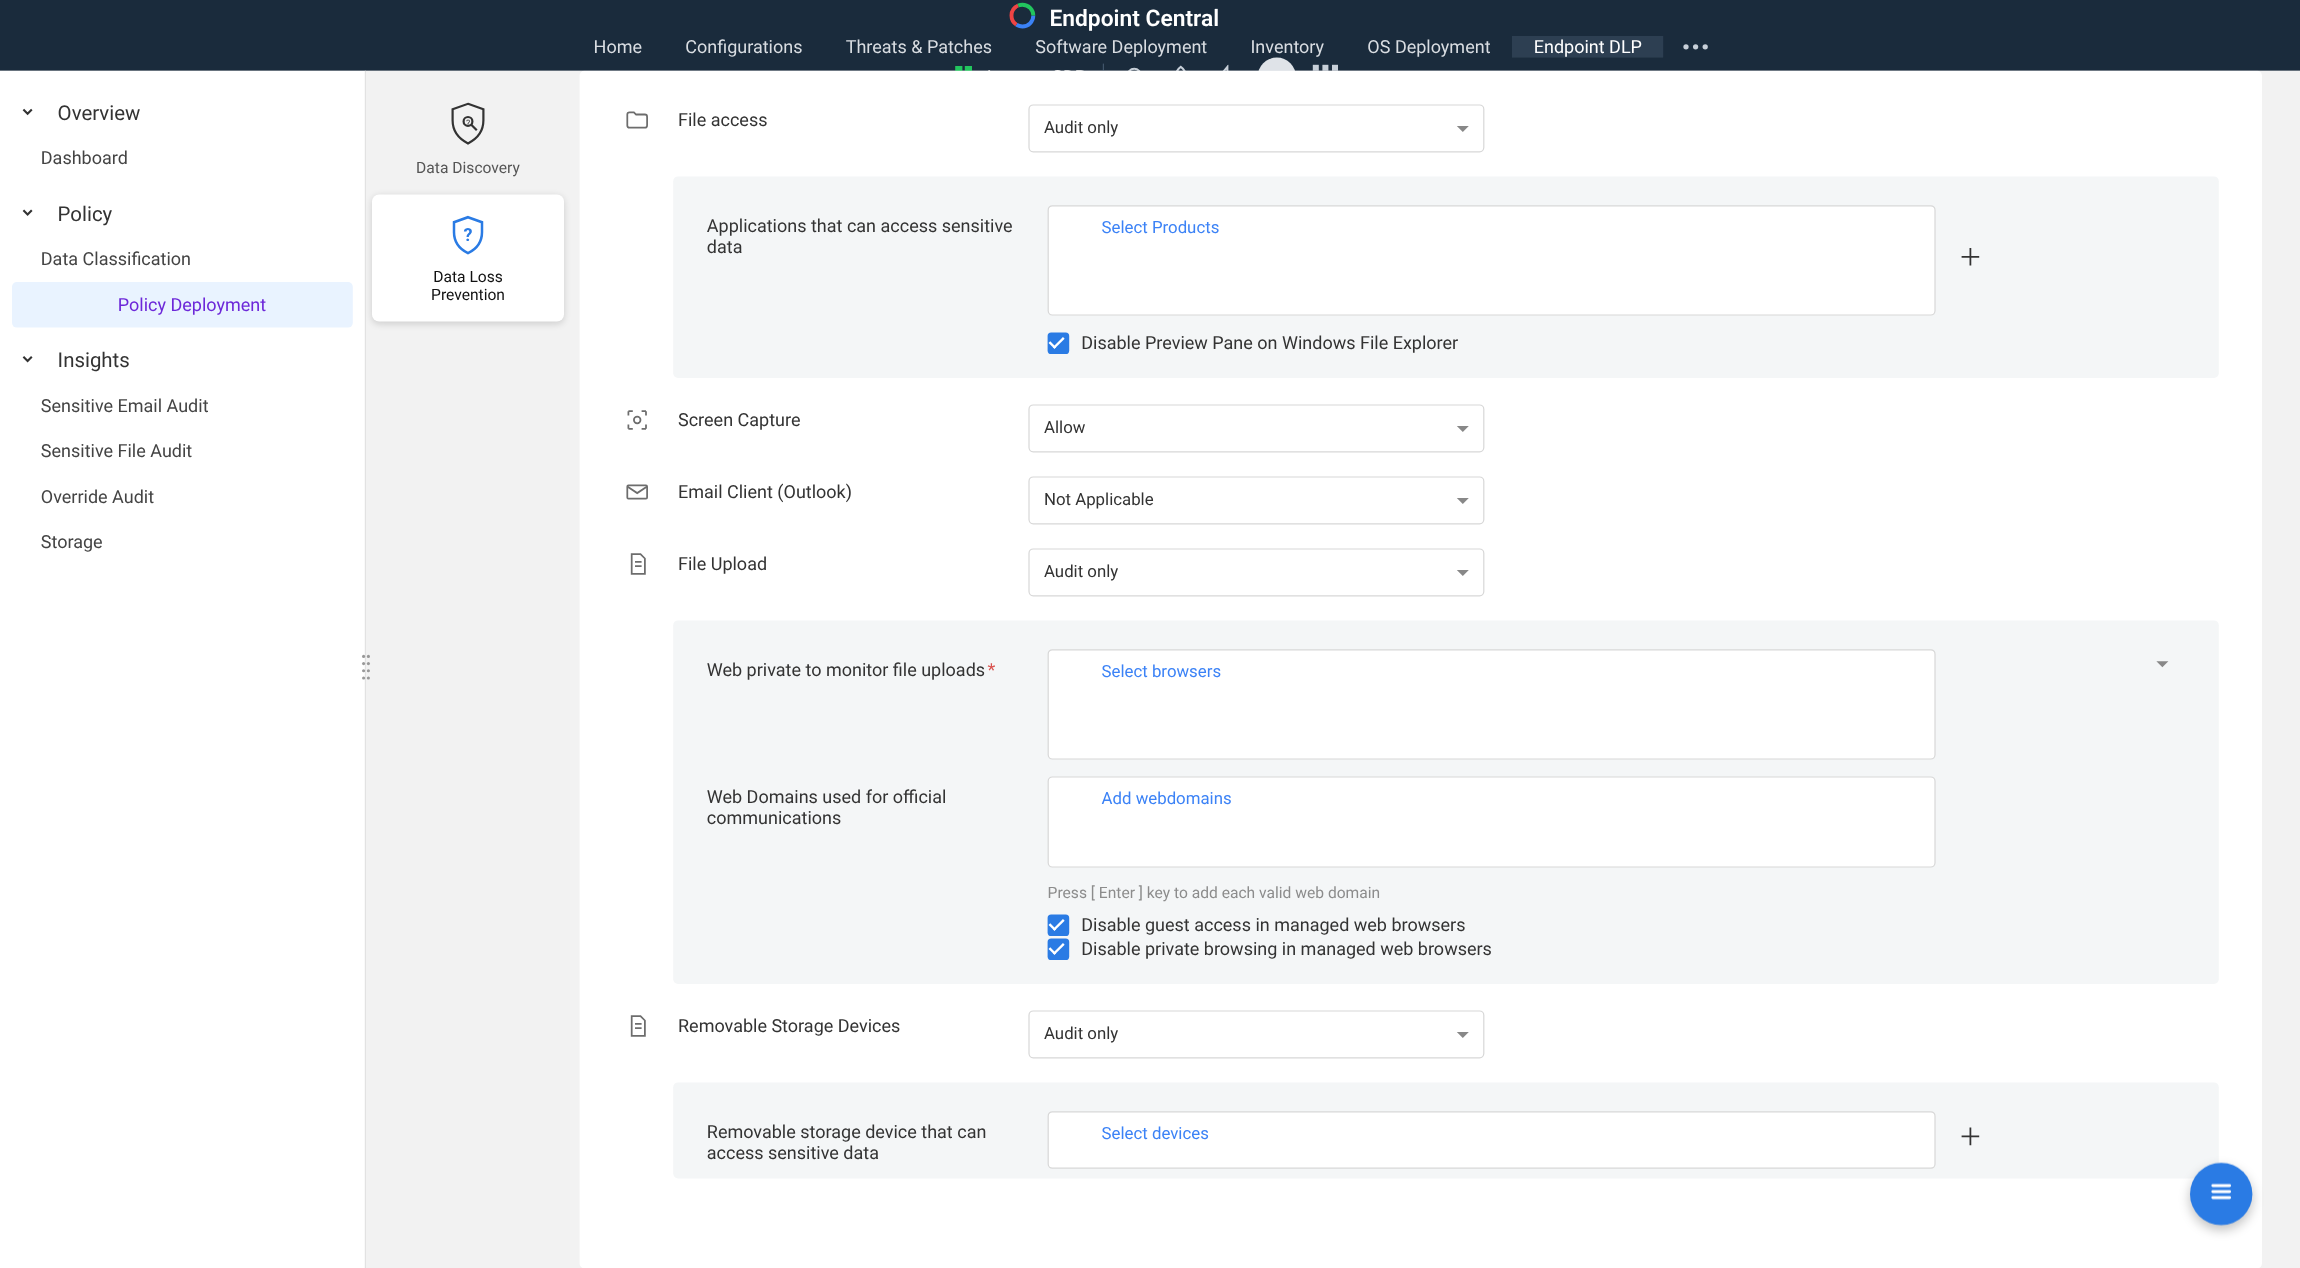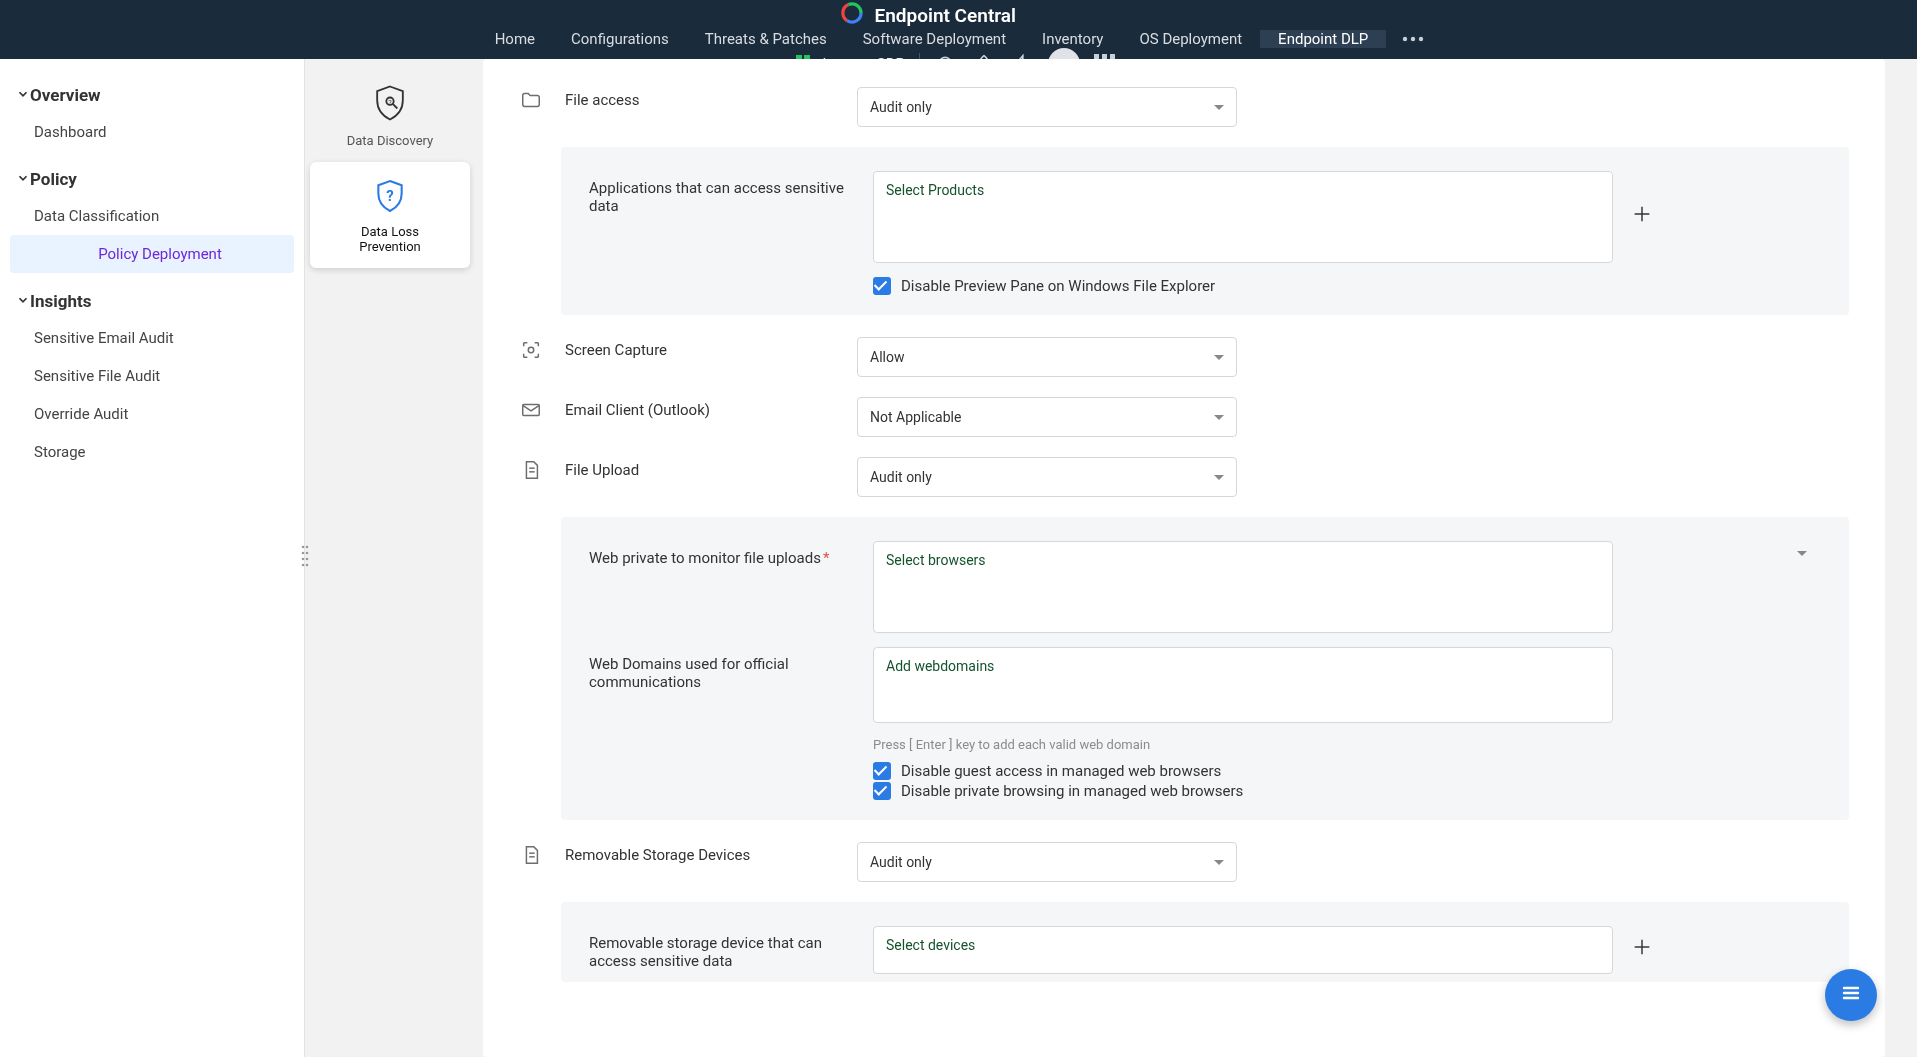--- a/index.html
+++ b/index.html
@@ -18,21 +18,21 @@
 .jump-link { display:flex; align-items:center; gap:6px; font-size:15px; color:#eee; cursor:pointer; padding-right:14px; border-right:1px solid #41556a; }
 .top-icon { color:#c7cfd8; cursor:pointer; display:flex; align-items:center; justify-content:center; width:24px; height:24px; }
 .avatar { width:32px; height:32px; border-radius:50%; background:#dfe3e8; }
 .apps-grid { display:grid; grid-template-columns:repeat(3,5px); grid-template-rows:repeat(3,5px); gap:3px; cursor:pointer; }
 .apps-grid span{ background:#c7cfd8; width:5px; height:5px; }
 
 .app-body { display:flex; height: calc(100% - 59px); }
 
 .sidebar { width: 305px; background:#fff; border-right:1px solid #e2e2e2; padding: 18px 10px; font-size:15px; color:#333; position:relative; }
 .sb-group { margin-bottom: 10px; }
-.sb-header { display:flex; align-items:flex-end; gap:0; padding: 8px 6px; font-weight:700; font-size:17px; cursor:pointer; }
+.sb-header { display:flex; align-items:flex-end; gap:18px; padding: 8px 6px; font-weight:400; font-size:17px; cursor:pointer; }
 .sb-item { padding: 10px 8px 10px 24px; border-radius:4px; cursor:pointer; color:#444; }
 .sb-item.active { background:#e9f3ff; color:#6d28d9;text-align:center; }
 .sb-handle { position:absolute; right:-6px; top:50%; transform:translateY(-50%); }
 .sb-handle svg{ color:#999; }
 
 .main-area { flex:1; display:flex; overflow:hidden; background:#f2f2f2; padding: 0 0 0 0; }
 
 .subnav { width: 170px; padding: 8px 0 0 0; display:flex; flex-direction:column; align-items:center; }
 .subnav-tab { width:160px; text-align:center; padding: 14px 8px 14px; cursor:pointer; font-size:13px; color:#555; background:#f2f2f2; }
 .subnav-tab svg { display:block; margin:0 auto 8px; }
@@ -48,21 +48,21 @@
 .select { width:100%; height:40px; border:1px solid #d7d7d7; border-radius:4px; background:#fff; display:flex; align-items:center; justify-content:space-between; padding:0 12px; font-size:14px; color:#333; cursor:pointer; }
 .caret { width:0; height:0; border-left:5px solid transparent; border-right:5px solid transparent; border-top:5px solid #888; }
 
 .panel { background:#f4f6f7; border-radius:4px; padding: 24px 28px 20px 28px; margin:4px 0 22px 42px; }
 .panel-row { display:flex; align-items:flex-start; gap:24px; margin-bottom:14px; }
 .panel-label { width: 260px; font-size:15px; color:#333; padding-top:8px; }
 .panel-label .req { color:#d9534f; margin-left:2px; }
 .panel-input-wrap { flex:1; position:relative; display:flex; align-items:flex-start; gap:18px; }
 .multi-input { flex:1; min-height:92px; max-width: 740px; border:1px solid #d7d7d7; border-radius:4px; background:#fff; padding:10px 12px; font-size:14px; color:#333; }
 .multi-input.short{ min-height:76px; }
-.multi-input .ph { color:#14532d; }
+.multi-input .ph { color:#3b82f6;margin-left:32px; }
 .multi-caret { position:absolute; right:14px; top:10px; }
 .plus-btn { color:#333; cursor:pointer; margin-top:32px; }
 .hint { font-size:13px; color:#8c8c8c; margin:4px 0 10px 0; }
 .chk-row { display:flex; align-items:center; gap:10px; font-size:15px; color:#333; margin-top:2px; }
 .chk { appearance:none; width:18px; height:18px; border-radius:3px; background:#2a7be4; position:relative; cursor:pointer; }
 .chk::after{ content:""; position:absolute; left:4px; top:1px; width:5px; height:10px; border:solid #fff; border-width:0 2px 2px 0; transform:rotate(45deg); }
 
 .chk-offset { margin-left: 284px; }
 
 .fab { position:fixed; right:40px; bottom:36px; width:52px; height:52px; border-radius:50%; background:#2a7be4; display:flex; align-items:center; justify-content:center; box-shadow:0 4px 10px rgba(0,0,0,.25); cursor:pointer; }

